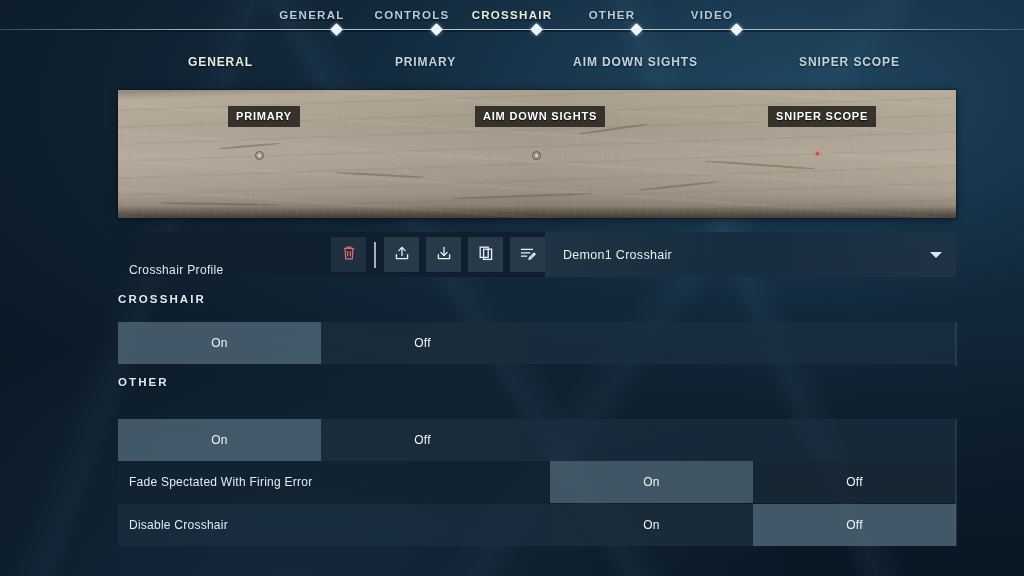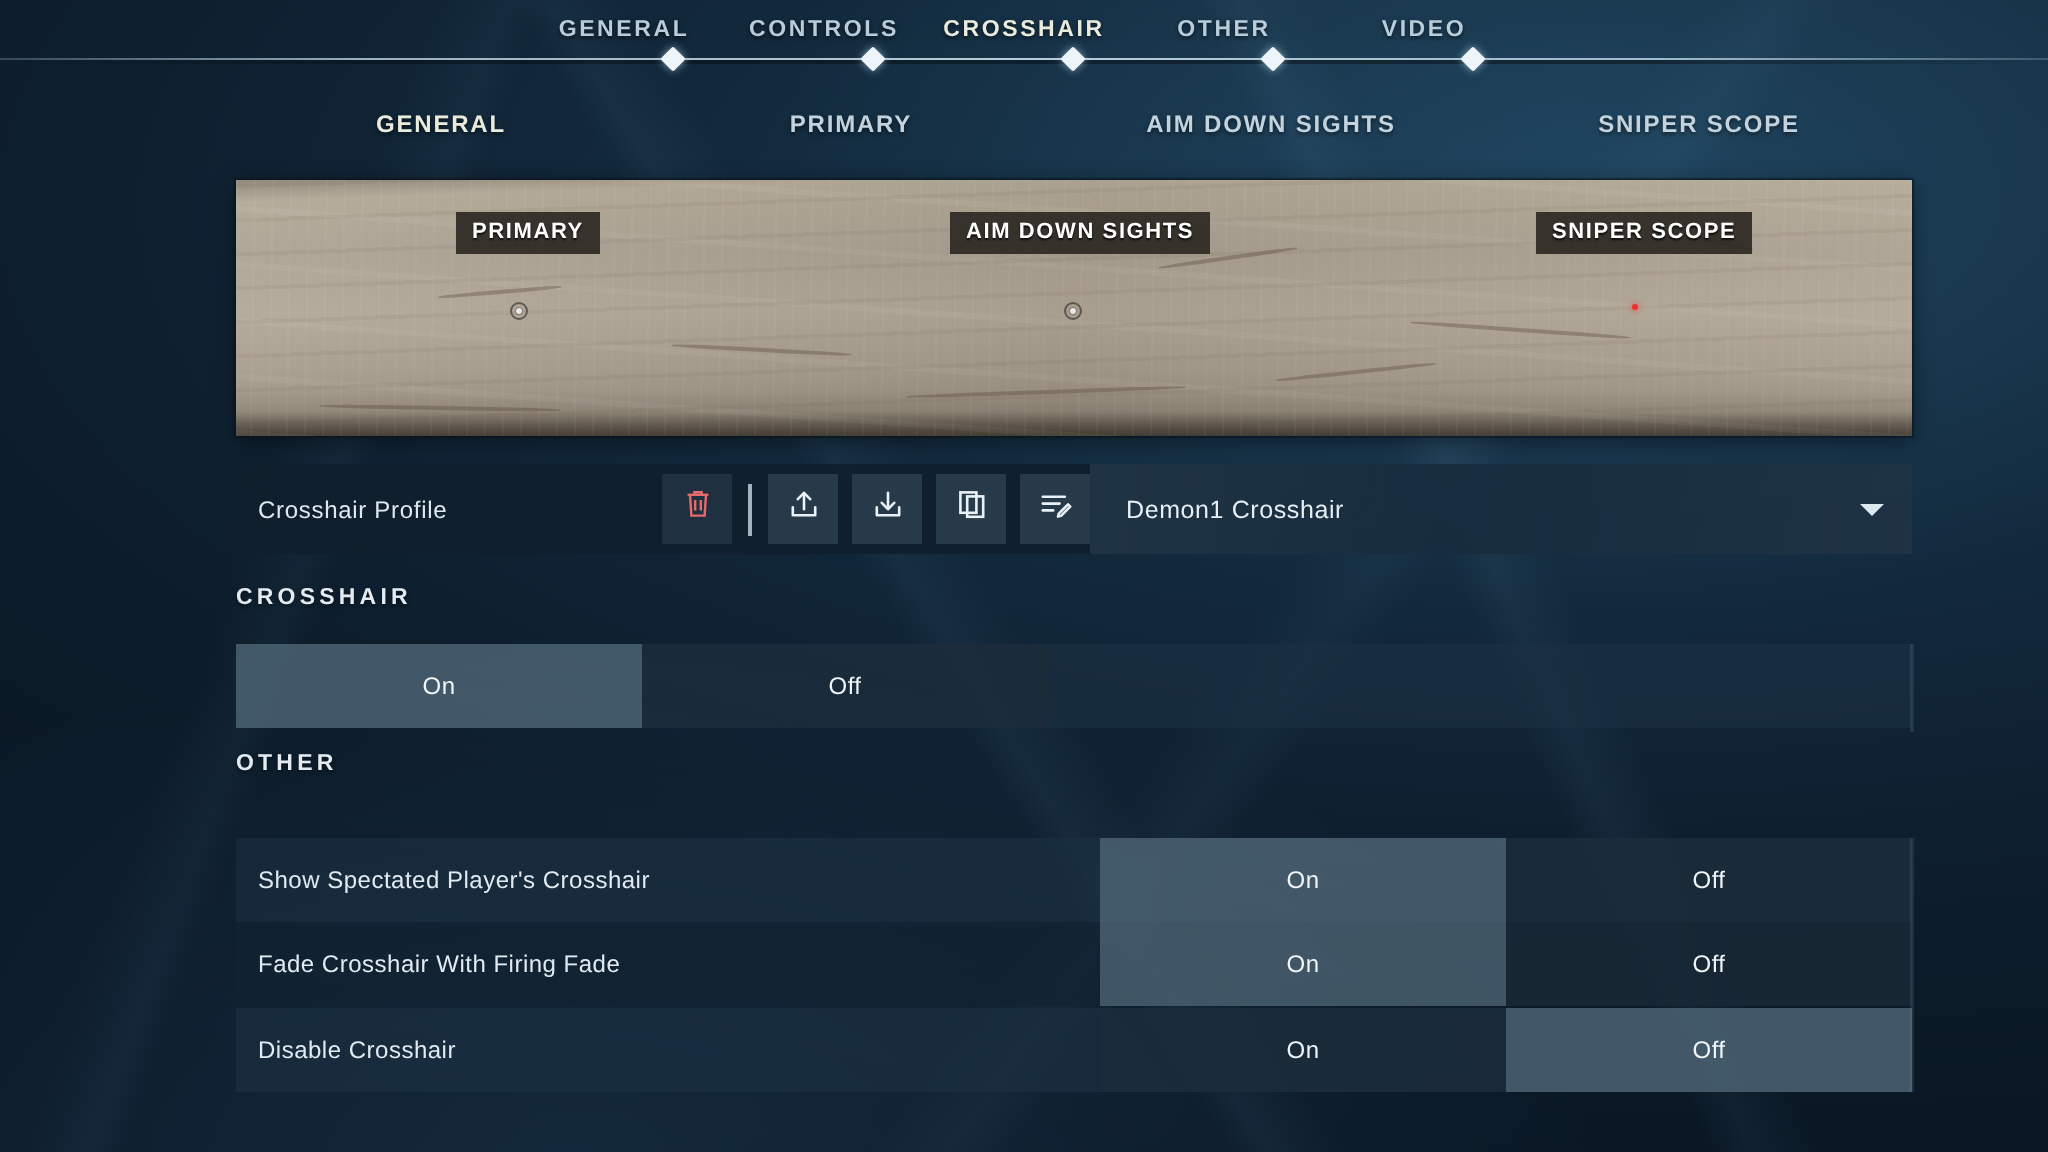--- a/index.html
+++ b/index.html
@@ -127,21 +127,21 @@
   }
   .xh.red .dot{background:#f0302c;box-shadow:0 0 3px rgba(240,48,44,.9);}
 
   
   .profilebar{
     position:absolute;left:118px;top:232px;width:838px;height:45px;
     display:flex;align-items:stretch;
   }
   .profile-left{
     width:427px;background:rgba(16,31,45,.94);
-    display:flex;align-items:center;position:relative;
+    display:flex;align-items:flex-end;position:relative;
   }
   .profile-label{
     font-size:12px;color:#dfe8ef;margin-left:11px;letter-spacing:.35px;
   }
   .icon-group{position:absolute;right:0;top:0;height:100%;display:flex;align-items:center;gap:7px;padding-right:0;}
   .ibtn{
     width:35px;height:35px;background:rgba(58,80,97,.55);
     display:flex;align-items:center;justify-content:center;cursor:pointer;
   }
   .ibtn.danger{background:rgba(58,80,97,.38);}
@@ -312,27 +312,26 @@
 <div class="sechead" style="top:293px">CROSSHAIR</div>
 
 <div class="row row-a" style="top:322px">
   <div class="seg on">On</div>
   <div class="seg off">Off</div>
 </div>
 
 <div class="sechead" style="top:376px">OTHER</div>
 
 <div class="row row-a" style="top:419px">
-  <div class="row-label">Show Spectated Player's Crosshair</div>
   <div class="seg on">On</div>
   <div class="seg off">Off</div>
 </div>
 
 <div class="row row-b" style="top:461px">
-  <div class="row-label">Fade Crosshair With Firing Fade</div>
+  <div class="row-label">Fade Spectated With Firing Error</div>
   <div class="seg on">On</div>
   <div class="seg off">Off</div>
 </div>
 
 <div class="row row-a" style="top:504px">
   <div class="row-label">Disable Crosshair</div>
   <div class="seg off">On</div>
   <div class="seg on">Off</div>
 </div>
 

